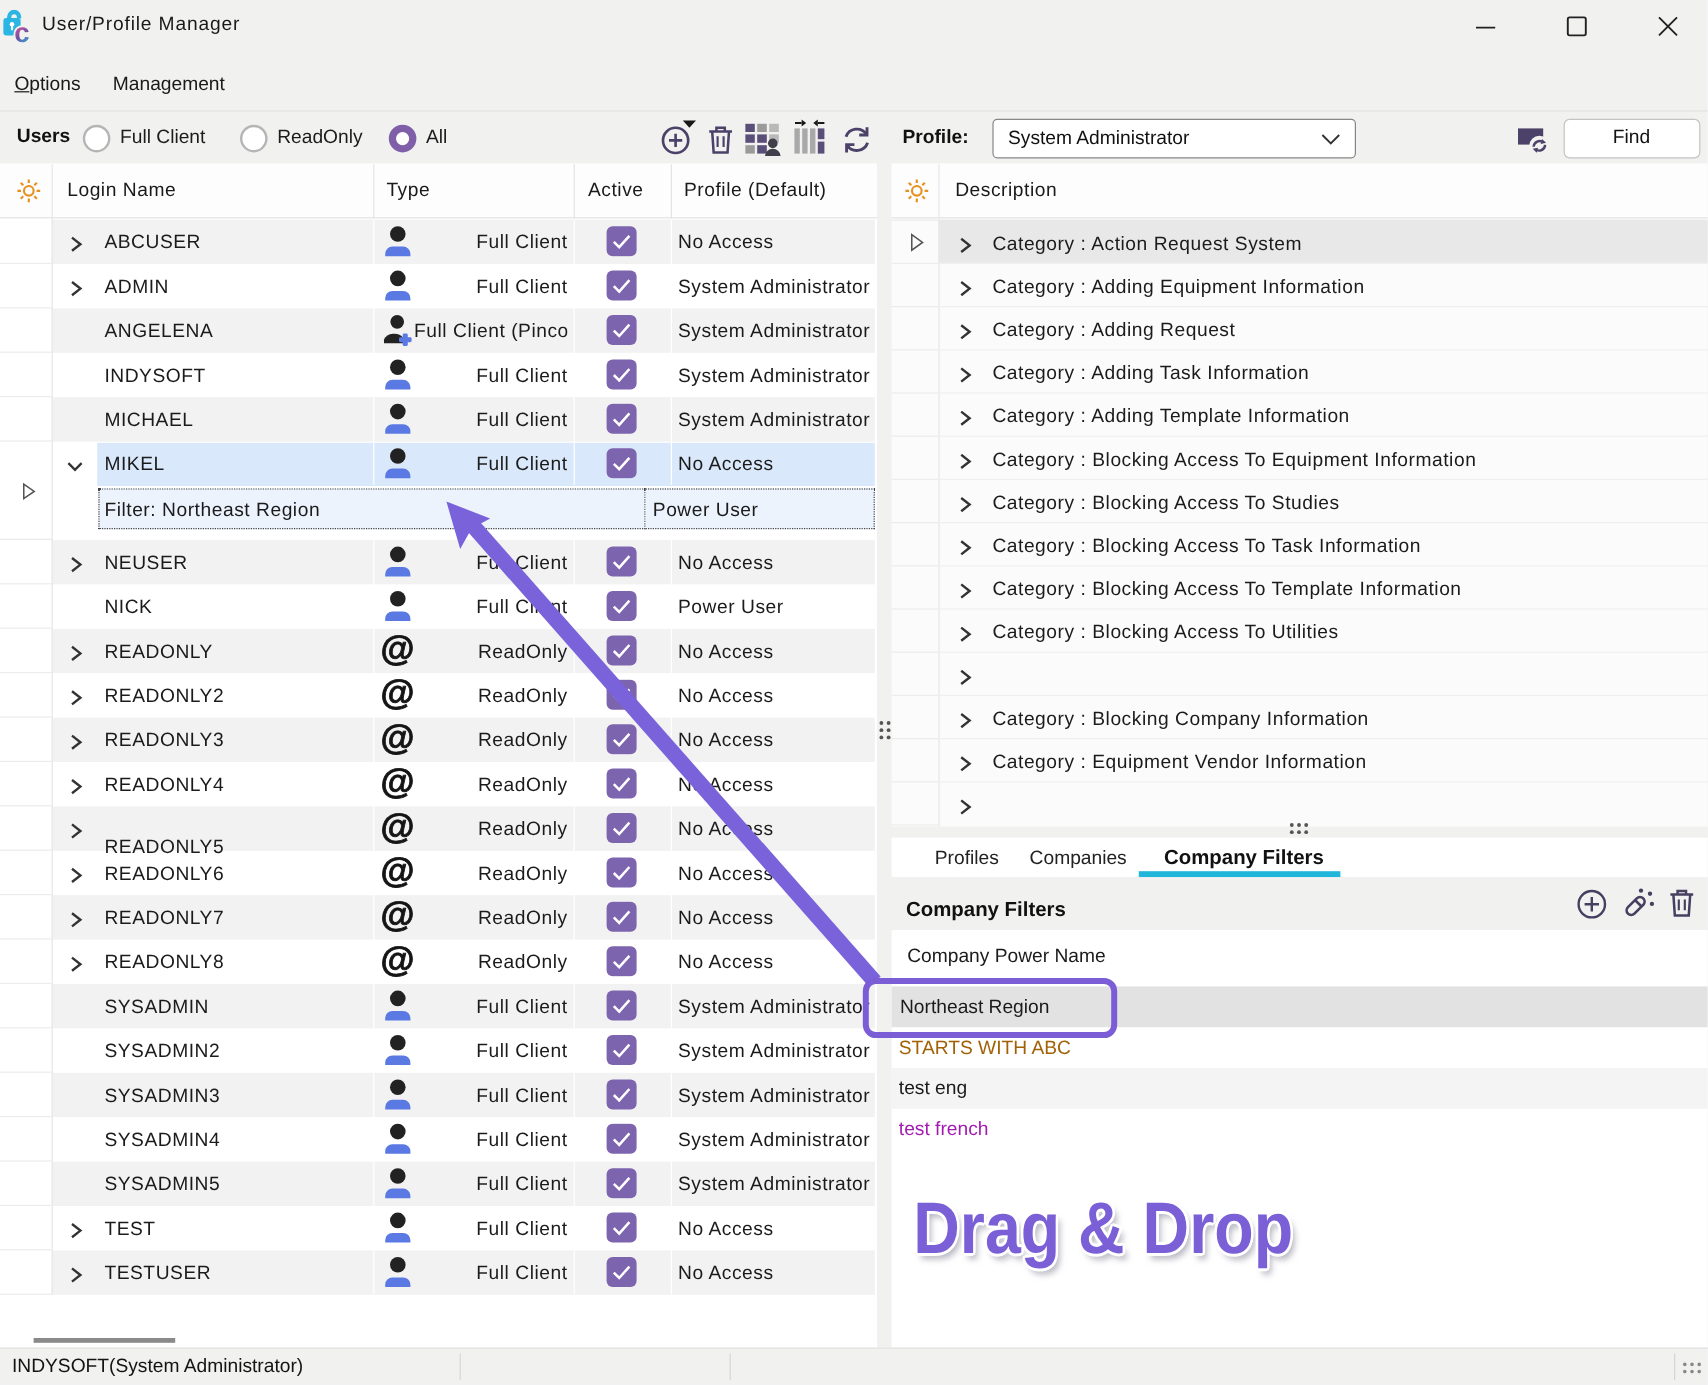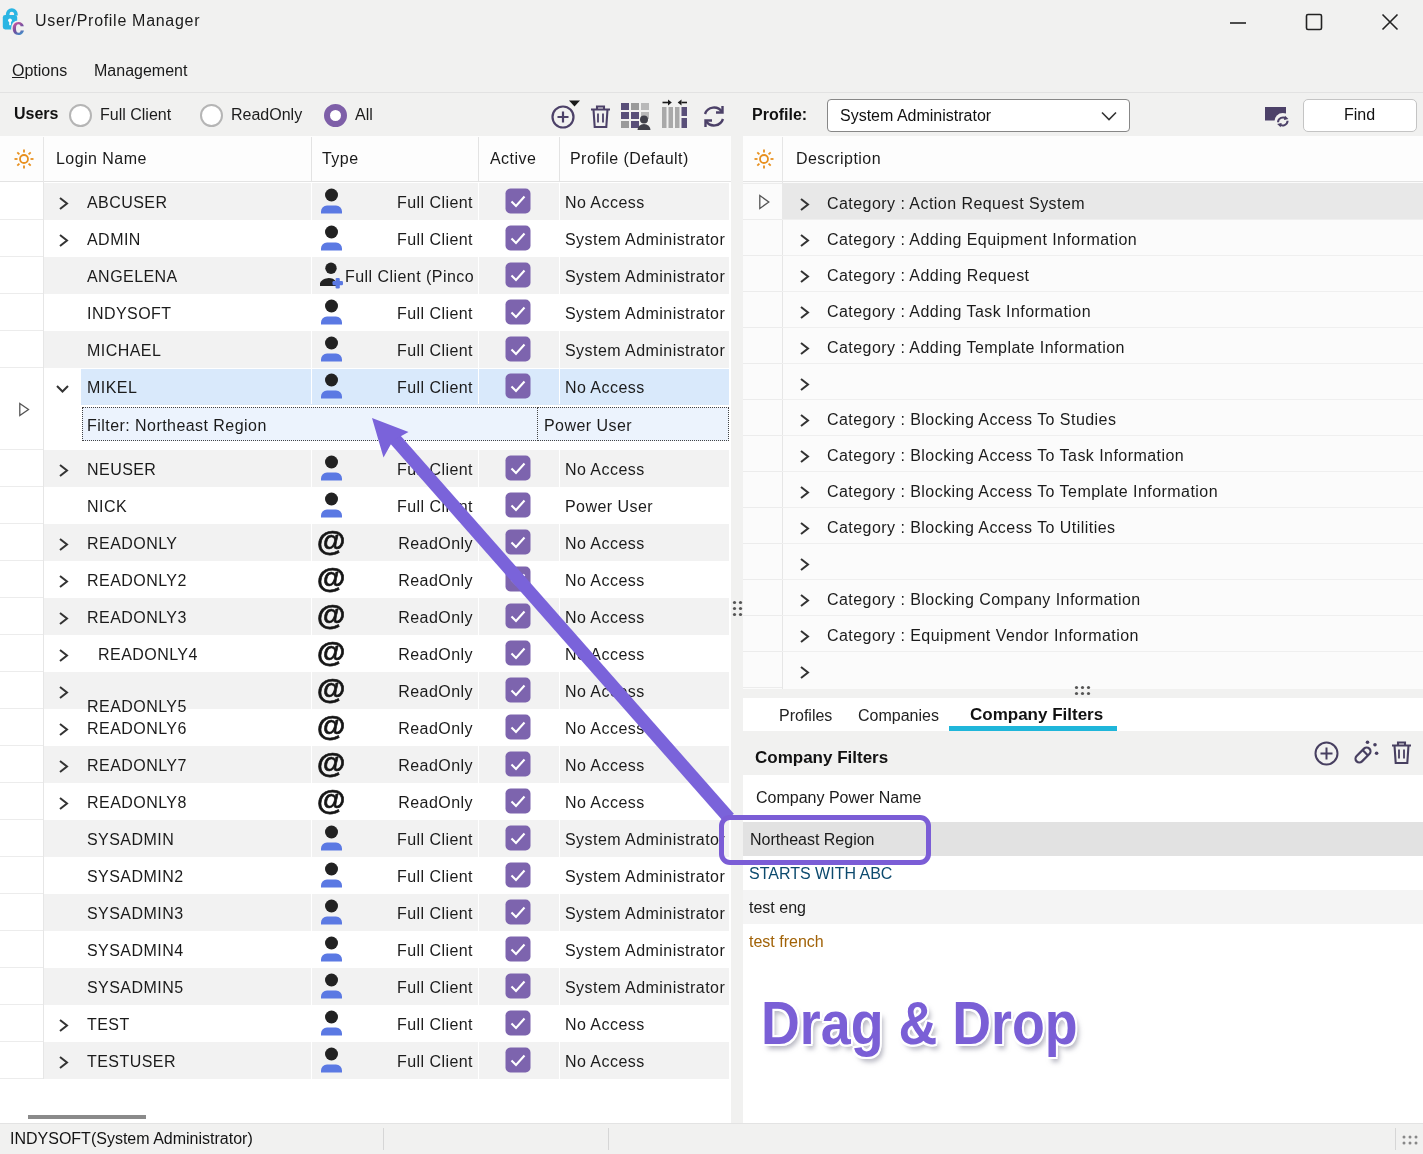--- a/index.html
+++ b/index.html
@@ -289,21 +289,21 @@
 <div class="ro-ic" style="left:317px;top:601px">@</div>
 <div class="tt" style="left:350px;top:609px;width:123px">ReadOnly</div>
 <svg class="ic" style="left:505px;top:603px" width="26" height="26" viewBox="0 0 26 26">
       <rect x="0.5" y="0.5" width="25" height="25" rx="5" fill="#7d64ae"></rect>
       <path d="M6.5 13.5 L11 18 L19.5 8.5" fill="none" stroke="#fff" stroke-width="2.1"></path>
     </svg>
 <div class="lt" style="left:565px;top:609px">No Access</div>
 <svg class="ic" style="left:56px;top:648px" width="15" height="15" viewBox="0 0 15 15">
       <path d="M4 2 L11 7.5 L4 13" fill="none" stroke="#333" stroke-width="2"></path>
     </svg>
-<div class="lt" style="left:98px;top:646px">READONLY4</div>
+<div class="lt" style="left:87px;top:646px">READONLY4</div>
 <div class="ro-ic" style="left:317px;top:638px">@</div>
 <div class="tt" style="left:350px;top:646px;width:123px">ReadOnly</div>
 <svg class="ic" style="left:505px;top:640px" width="26" height="26" viewBox="0 0 26 26">
       <rect x="0.5" y="0.5" width="25" height="25" rx="5" fill="#7d64ae"></rect>
       <path d="M6.5 13.5 L11 18 L19.5 8.5" fill="none" stroke="#fff" stroke-width="2.1"></path>
     </svg>
 <div class="lt" style="left:565px;top:646px">No Access</div>
 <div class="abs" style="left:43px;top:672px;width:686px;height:37px;background:#f2f2f2"></div>
 <svg class="ic" style="left:56px;top:685px" width="15" height="15" viewBox="0 0 15 15">
       <path d="M4 2 L11 7.5 L4 13" fill="none" stroke="#333" stroke-width="2"></path>
@@ -530,20 +530,21 @@
 <div class="rgl" style="top:327px"></div>
 <svg class="ic" style="left:797px;top:341px" width="15" height="15" viewBox="0 0 15 15">
       <path d="M4 2 L11 7.5 L4 13" fill="none" stroke="#333" stroke-width="2"></path>
     </svg>
 <div class="lt" style="left:827px;top:339px">Category : Adding Template Information</div>
 <div class="abs" style="left:782px;top:363px;width:641px;height:1px;background:#efefef"></div>
 <div class="rgl" style="top:363px"></div>
 <svg class="ic" style="left:797px;top:377px" width="15" height="15" viewBox="0 0 15 15">
       <path d="M4 2 L11 7.5 L4 13" fill="none" stroke="#333" stroke-width="2"></path>
     </svg>
+<div class="lt" style="left:827px;top:375px">Category : Blocking Access To Equipment Information</div>
 <div class="abs" style="left:782px;top:399px;width:641px;height:1px;background:#efefef"></div>
 <div class="rgl" style="top:399px"></div>
 <svg class="ic" style="left:797px;top:413px" width="15" height="15" viewBox="0 0 15 15">
       <path d="M4 2 L11 7.5 L4 13" fill="none" stroke="#333" stroke-width="2"></path>
     </svg>
 <div class="lt" style="left:827px;top:411px">Category : Blocking Access To Studies</div>
 <div class="abs" style="left:782px;top:435px;width:641px;height:1px;background:#efefef"></div>
 <div class="rgl" style="top:435px"></div>
 <svg class="ic" style="left:797px;top:449px" width="15" height="15" viewBox="0 0 15 15">
       <path d="M4 2 L11 7.5 L4 13" fill="none" stroke="#333" stroke-width="2"></path>
@@ -623,23 +624,23 @@
 <svg class="ic" style="left:1390px;top:740px" width="23" height="25" viewBox="0 0 23 25">
  <path d="M2 5.5 h19 M8 5 v-2.5 h7 V5 M4.5 5.5 l1.2 17.5 h11.6 l1.2-17.5" fill="none" stroke="#473f60" stroke-width="2.1"></path>
  <path d="M9 9.5 v9 M14 9.5 v9" stroke="#473f60" stroke-width="1.8"></path>
 </svg>
 
 <div class="abs" style="left:743px;top:775px;width:680px;height:348px;background:#fff"></div>
 <div class="abs" style="left:756px;top:789px;font-size:16px;color:#1b1b1b">Company Power Name</div>
 <div class="abs" style="left:743px;top:822px;width:680px;height:34px;background:#e2e2e2"></div>
 <div class="abs" style="left:743px;top:890px;width:680px;height:34px;background:#f4f4f4"></div>
 <div class="abs" style="left:750px;top:831px;font-size:16px;color:#1b1b1b">Northeast Region</div>
-<div class="abs" style="left:749px;top:865px;font-size:16px;color:#0c4a6e">STARTS WITH ABC</div>
+<div class="abs" style="left:749px;top:865px;font-size:16px;color:#a16207">STARTS WITH ABC</div>
 <div class="abs" style="left:749px;top:899px;font-size:16px;color:#1b1b1b">test eng</div>
-<div class="abs" style="left:749px;top:933px;font-size:16px;color:#a16207">test french</div>
+<div class="abs" style="left:749px;top:933px;font-size:16px;color:#a21caf">test french</div>
 <div id="dragdrop">Drag &amp; Drop</div>
 
 <svg class="ic" style="left:0;top:0;pointer-events:none" width="1423" height="1154" viewBox="0 0 1423 1154">
  <line x1="390" y1="433.5" x2="729" y2="818" stroke="#7a63da" stroke-width="13"></line>
  <path d="M372 418 L408.5 432 L393 440.5 L383.5 457.5 Z" fill="#7a63da"></path>
 </svg>
 <div id="nebox"></div>
 
 <div class="abs" style="left:0;top:1123px;width:1423px;height:31px;background:#f1f1f0;border-top:1px solid #e3e3e3"></div>
 <div class="abs" style="left:10px;top:1130px;font-size:16px;color:#141414">INDYSOFT(System Administrator)</div>

